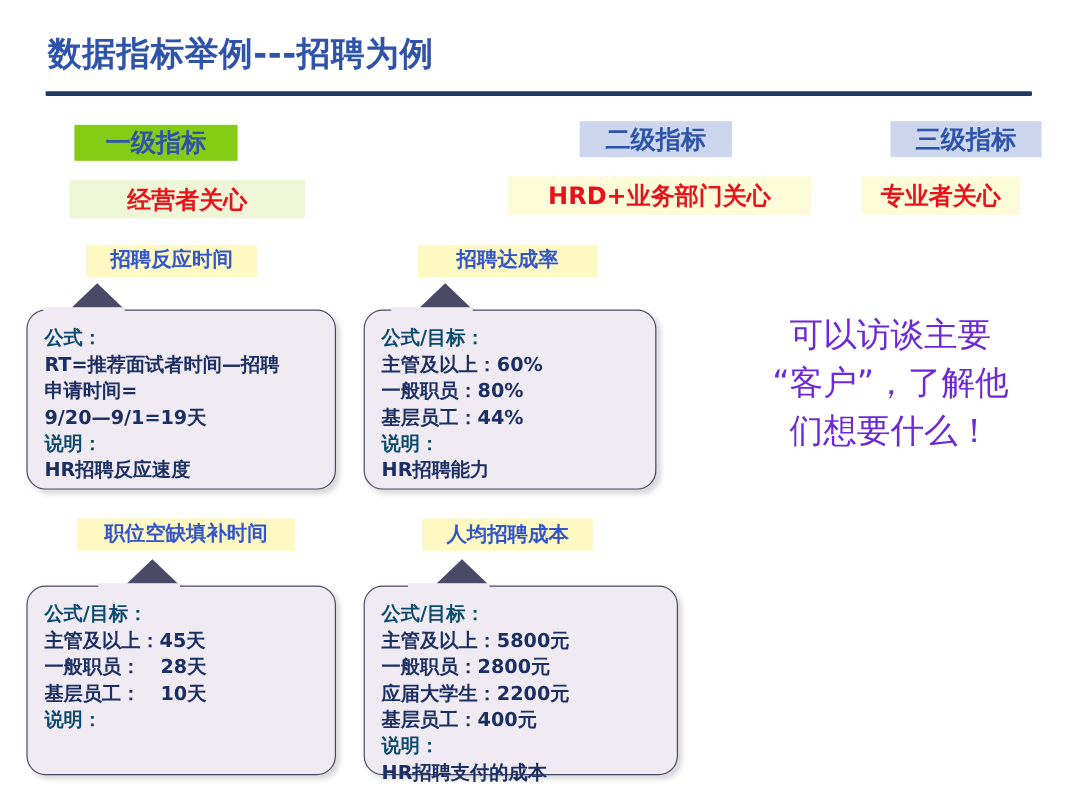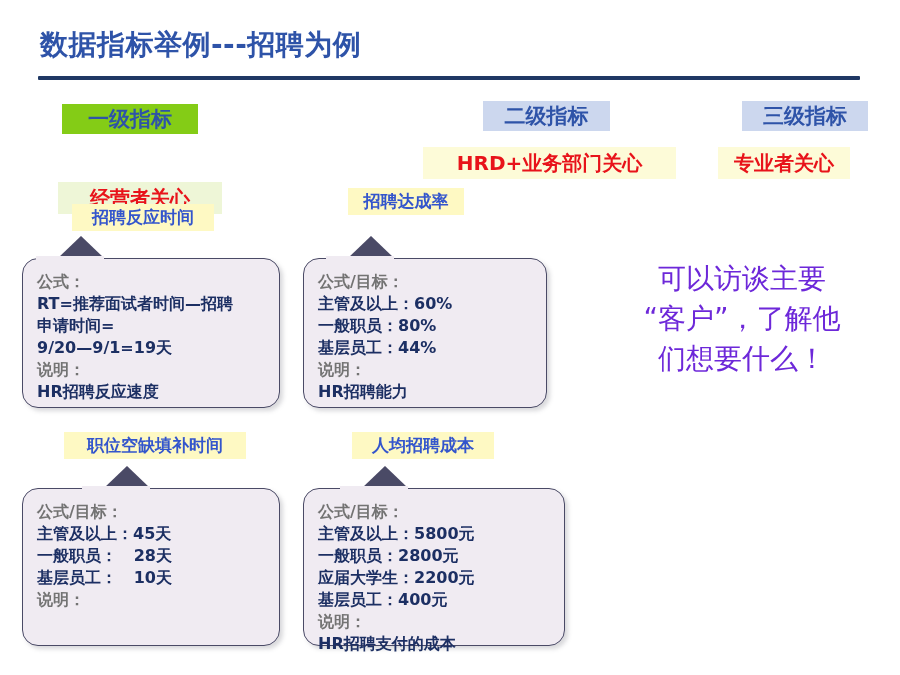--- a/index.html
+++ b/index.html
@@ -59,37 +59,37 @@
     color: #e8131a;
     text-align: center;
     line-height: 32px;
     white-space: nowrap;
   }
 
   #level1 { left: 62px;  top: 104px; width: 136px; background: #84cc16; }
   #level2 { left: 483px; top: 101px; width: 127px; background: #ccd7ee; }
   #level3 { left: 722px; top: 101px; width: 126px; background: #ccd7ee; margin-left: 20px; }
 
-  #owner1 { left: 58px;  top: 150px; width: 164px; background: #eef6d7; margin-top: 32px; }
+  #owner1 { left: 58px;  top: 150px; width: 196px; background: #eef6d7; }
   #owner2 { left: 423px; top: 147px; width: 253px; background: #fdfbd8; }
   #owner3 { left: 718px; top: 147px; width: 132px; background: #fdfbd8; }
 
   
   .chip {
     position: absolute;
     font-size: 17px;
     font-weight: bold;
     color: #3355cc;
     background: #fef9c3;
     text-align: center;
     line-height: 27px;
     white-space: nowrap;
   }
   #chip1 { left: 72px;  top: 204px; width: 142px; }
-  #chip2 { left: 348px; top: 188px; width: 116px; }
+  #chip2 { left: 348px; top: 204px; width: 150px; }
   #chip3 { left: 64px;  top: 432px; width: 182px; }
   #chip4 { left: 352px; top: 432px; width: 142px; font-family: Liberation Serif, serif; }
 
   
   .callout {
     position: absolute;
     background: #f0ebf2;
     border: 1.3px solid #4a4a66;
     border-radius: 16px;
     box-shadow: 3px 3px 4px rgba(120,120,130,0.28);
@@ -130,21 +130,21 @@
     top: 12px;
     right: 10px;
   }
   .line {
     font-size: 16px;
     font-weight: bold;
     color: #1c2f63;
     line-height: 22px;
     white-space: pre;
   }
-  .line.hdr { color: #737373; }
+  .line.hdr { color: #0c4a6e; }
 
   
   #box1 { left: 22px;  top: 258px; width: 258px; height: 150px; }
   #box2 { left: 303px; top: 258px; width: 244px; height: 150px; }
   #box3 { left: 22px;  top: 488px; width: 258px; height: 158px; }
   #box4 { left: 303px; top: 488px; width: 262px; height: 158px; }
 
   #tail1 { left: 58px;  top: 236px; }
   #tail2 { left: 348px; top: 236px; }
   #tail3 { left: 104px; top: 466px; }

